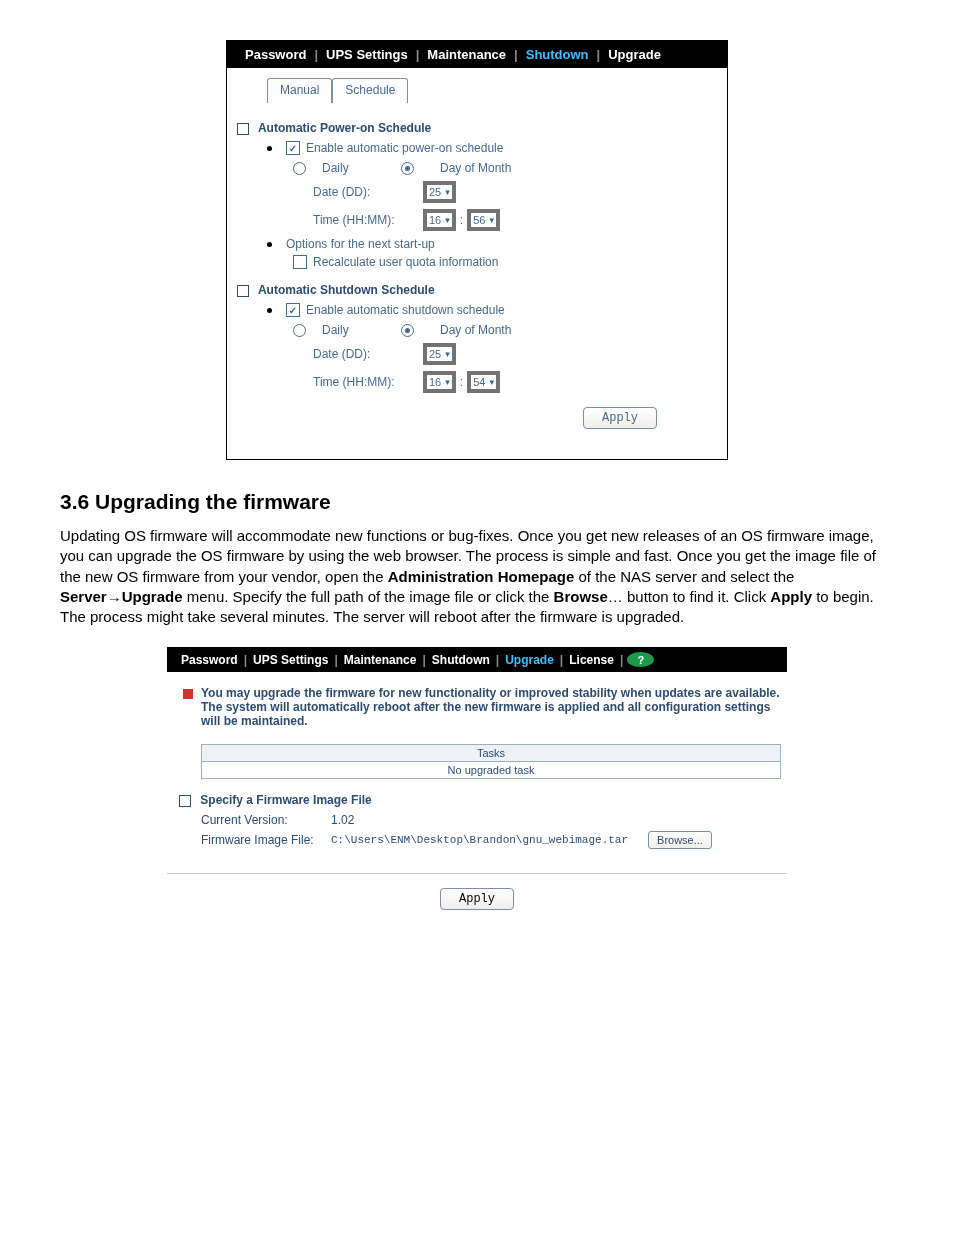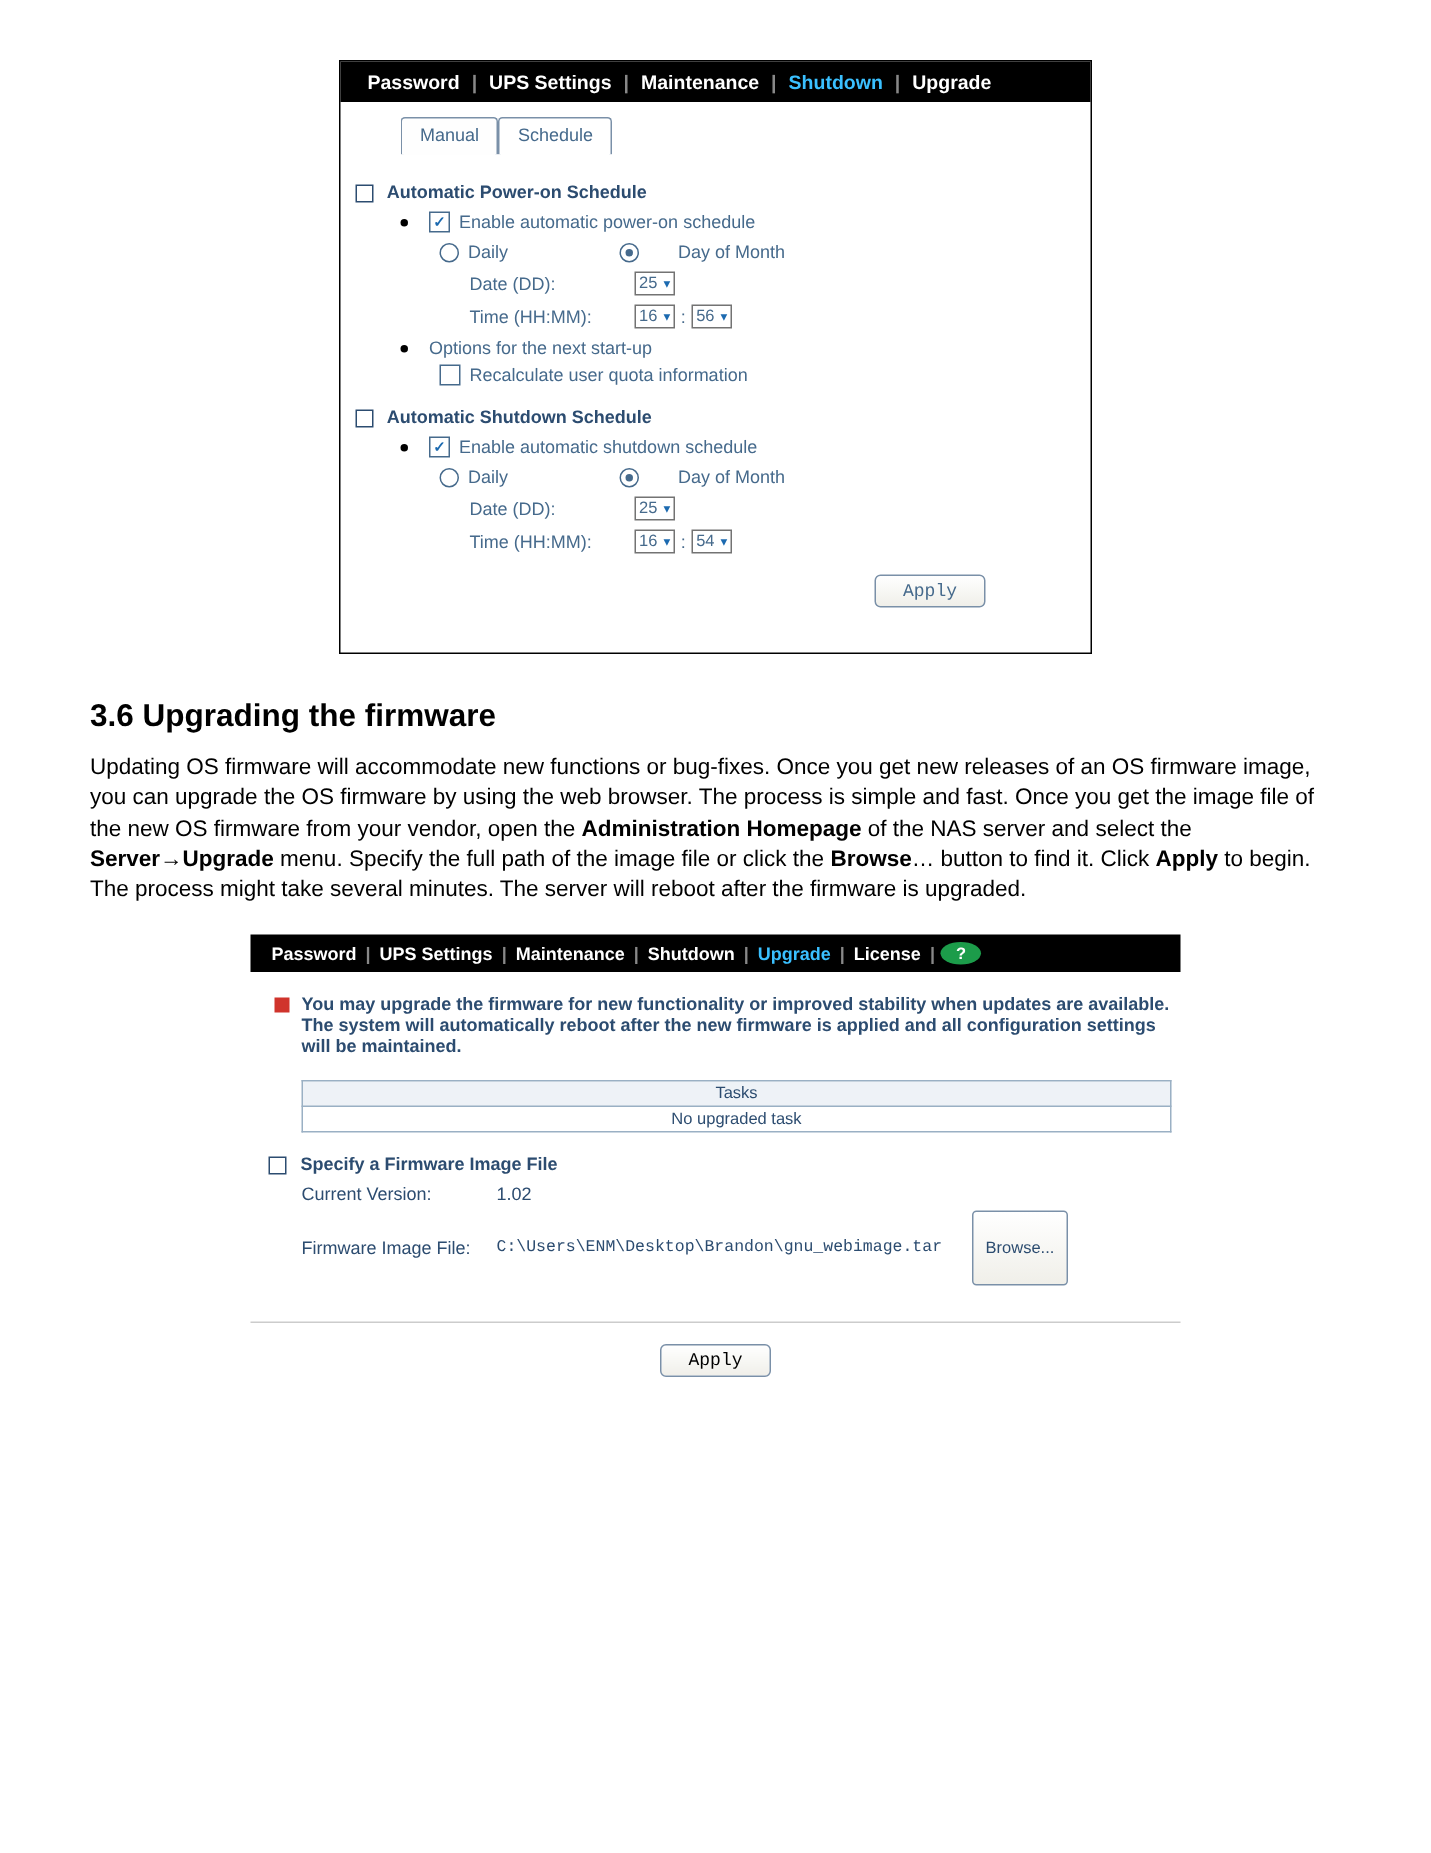--- a/index.html
+++ b/index.html
@@ -109,30 +109,30 @@
   .radio .inner {
     width: 5px; height: 5px;
     border-radius: 50%;
     background: #466a8c;
   }
   .opt-row {
     display: flex;
     align-items: center;
     margin: 6px 0 6px 56px;
   }
-  .opt-row .col1 { width: 120px; display:flex; align-items:center; }
+  .opt-row .col1 { width: 108px; display:flex; align-items:center;gap:10px; }
   .opt-row .col2 { display:flex; align-items:center;gap:20px; }
   .field-row {
     display: flex;
     align-items: center;
     margin: 6px 0 6px 76px;
   }
   .field-row .lbl { width: 110px; }
   .sel {
-    border: 1px solid #737373;
+    border: 4px solid #737373;
     font-size: 11px;
     padding: 1px 2px;
     background: #fff;
     display: inline-flex;
     align-items: center;
   }
   .sel .arrow { font-size: 9px; color: #1c6ab0; margin-left: 4px; }
   .apply-row { text-align: right; padding: 8px 60px 10px 0; }
   .btn {
     font-family: "Courier New", monospace;
@@ -221,21 +221,21 @@
     text-align: center;
   }
   table.tasks th { background: #eef2f7; font-weight: normal; }
   .spec-row { margin: 4px 0 4px 28px; display:flex; align-items:center; }
   .spec-row .k { width: 130px; }
   .spec-row .path { font-family: "Courier New", monospace; font-size: 11px; }
   .browse-btn {
     font-size: 11px;
     border: 1px solid #7a90a8;
     border-radius: 3px;
-    padding: 18px 8px;
+    padding: 2px 8px;
     background: linear-gradient(#fff,#f0efe9);
     margin-left: 20px;
   }
   .apply2 { text-align: center; padding-top: 14px; }
 </style>
 </head>
 <body>
 
 <div class="page">
 

